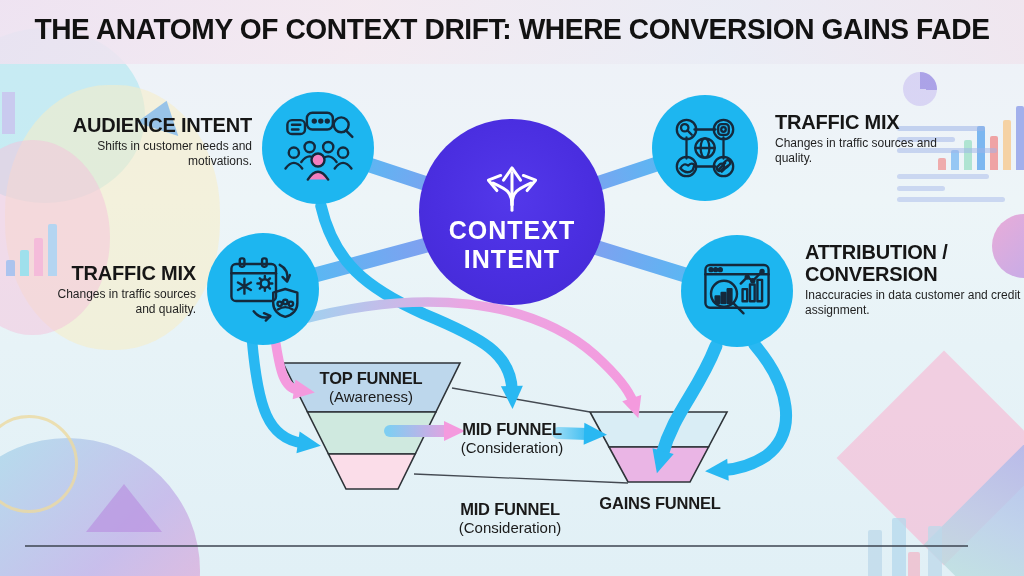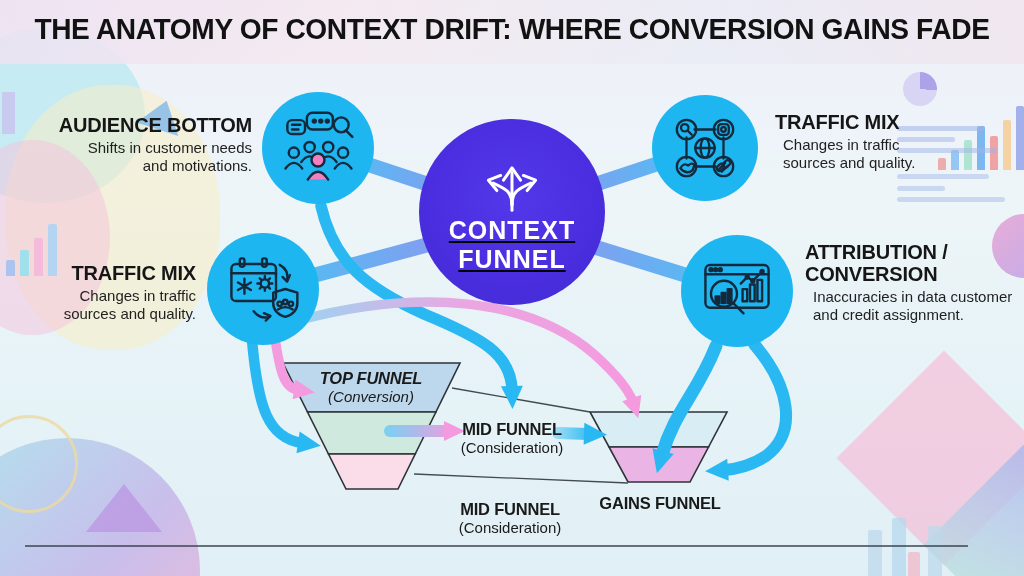--- a/index.html
+++ b/index.html
@@ -9,21 +9,21 @@
   .decor{position:absolute;pointer-events:none;}
   .layer-svg{position:absolute;left:0;top:0;z-index:2;}
   .text-layer{position:absolute;z-index:4;color:#161616;}
   .node-circle{position:absolute;z-index:3;border-radius:50%;background:#1db6f0;
     display:flex;align-items:center;justify-content:center;}
   .center-circle{position:absolute;z-index:3;border-radius:50%;
     background:radial-gradient(circle at 50% 42%,#5338ea 0%,#4a2ee0 55%,#432ad2 100%);
     display:flex;flex-direction:column;align-items:center;justify-content:center;}
   .center-label{color:#ffffff;font-weight:700;font-size:25px;letter-spacing:1px;line-height:1.15;text-align:center;}
   .node-title{font-weight:700;font-size:20px;line-height:1.1;letter-spacing:-0.2px;}
-  .node-desc{font-size:15px;line-height:1.22;margin-top:3px;color:#1f1f1f;margin-left:8px;}
+  .node-desc{font-size:12px;line-height:1.22;margin-top:3px;color:#1f1f1f;}
   .funnel-label{position:absolute;z-index:4;text-align:center;color:#1a1a1a;}
   .funnel-label .l1{font-weight:700;font-size:16.5px;letter-spacing:-0.2px;}
   .funnel-label .l2{font-size:15px;}
   .main-title{position:absolute;z-index:4;top:13px;left:0;width:1024px;text-align:center;
     font-size:29px;font-weight:700;letter-spacing:-0.4px;color:#121212;transform:scaleX(0.97);}
   .titlebar{left:0;top:0;width:1024px;height:64px;z-index:1;
     background:linear-gradient(100deg,#eee2f1 0%,#f4e9f0 35%,#e9ecf5 70%,#f0e5ee 100%);opacity:.85;}
   .bar{position:absolute;bottom:0;border-radius:2px 2px 0 0;}
 </style>
 </head>
@@ -146,31 +146,31 @@
       <path d="M252,340 C258,408 268,438 302,443" stroke="#29b8f2" stroke-width="10.5" marker-end="url(#mCyan)"></path>
       <path d="M321,206 C334,262 366,288 424,314 C482,338 511,354 512,390" stroke="#29b8f2" stroke-width="11.5" marker-end="url(#mCyan)"></path>
       <path d="M300,320 C420,288 530,298 595,355 C618,376 629,390 633,402" stroke="url(#gA4)" stroke-width="9.5" marker-end="url(#mPink)"></path>
       <path d="M390,431 L448,431" stroke="url(#gA5)" stroke-width="12" marker-end="url(#mPink)"></path>
       <path d="M558,433 L588,434" stroke="url(#gA6)" stroke-width="12" marker-end="url(#mCyan)"></path>
       <path d="M716,346 C698,392 674,412 662,455" stroke="#29b8f2" stroke-width="13" marker-end="url(#mCyan)"></path>
       <path d="M754,344 C790,386 798,432 766,456 C752,465 738,469 724,470" stroke="#29b8f2" stroke-width="12" marker-end="url(#mCyan)"></path>
     </g>
   </svg>
 
-  <div class="center-circle" style="left:419px;top:119px;width:186px;height:186px;text-decoration:underline;">
+  <div class="center-circle" style="left:419px;top:119px;width:186px;height:186px;">
     <svg width="84" height="66" viewBox="0 0 84 70" fill="none" stroke="#ffffff" stroke-width="3.2" stroke-linecap="round" stroke-linejoin="round">
       <path d="M42,64 V24"></path>
         <path d="M33,32 L42,19 L51,32"></path>
       <path d="M42,58 C42,44 35,41 22,35"></path>
         <path d="M30,27 L17,32 L26,43"></path>
       <path d="M42,58 C42,44 49,41 62,35"></path>
         <path d="M54,27 L67,32 L58,43"></path>
     </svg>
     <div class="center-label">CONTEXT</div>
-    <div class="center-label">FUNNEL</div>
+    <div class="center-label">INTENT</div>
   </div>
 
   <div class="node-circle" style="left:262px;top:92px;width:112px;height:112px;">
     <svg width="78" height="78" viewBox="0 0 84 84" fill="none" stroke="#14293c" stroke-width="2.6" stroke-linecap="round" stroke-linejoin="round">
       <rect x="30" y="4" width="28" height="18" rx="6"></rect>
       <circle cx="38" cy="13" r="1.6" fill="#14293c"></circle>
         <circle cx="45" cy="13" r="1.6" fill="#14293c"></circle>
         <circle cx="52" cy="13" r="1.6" fill="#14293c"></circle>
       <rect x="9" y="12" width="19" height="15" rx="5"></rect>
         <path d="M14,17 H23 M14,22 H21"></path>
@@ -247,39 +247,39 @@
         <circle cx="69" cy="21" r="1.6" fill="#14293c"></circle>
       <circle cx="28" cy="45" r="14"></circle>
         <path d="M38,55 L49,66"></path>
       <rect x="19" y="48" width="4" height="7" fill="#14293c"></rect>
         <rect x="25.5" y="44" width="4" height="11" fill="#14293c"></rect>
         <rect x="32" y="40" width="4" height="15" fill="#14293c"></rect>
     </svg>
   </div>
 
   <div class="text-layer" style="left:58px;top:114px;width:194px;text-align:right;">
-    <div class="node-title">AUDIENCE BOTTOM</div>
+    <div class="node-title">AUDIENCE INTENT</div>
     <div class="node-desc">Shifts in customer needs and motivations.</div>
   </div>
   <div class="text-layer" style="left:775px;top:111px;width:166px;text-align:left;">
     <div class="node-title">TRAFFIC MIX</div>
     <div class="node-desc">Changes in traffic sources and quality.</div>
   </div>
   <div class="text-layer" style="left:38px;top:262px;width:158px;text-align:right;">
     <div class="node-title">TRAFFIC MIX</div>
     <div class="node-desc">Changes in traffic sources and quality.</div>
   </div>
   <div class="text-layer" style="left:805px;top:241px;width:216px;text-align:left;">
     <div class="node-title">ATTRIBUTION / CONVERSION</div>
     <div class="node-desc">Inaccuracies in data customer and credit assignment.</div>
   </div>
 
-  <div class="funnel-label" style="left:291px;top:369px;width:160px;font-style:italic;">
+  <div class="funnel-label" style="left:291px;top:369px;width:160px;">
     <div class="l1">TOP FUNNEL</div>
-    <div class="l2">(Conversion)</div>
+    <div class="l2">(Awareness)</div>
   </div>
   <div class="funnel-label" style="left:438px;top:420px;width:148px;">
     <div class="l1">MID FUNNEL</div>
     <div class="l2">(Consideration)</div>
   </div>
   <div class="funnel-label" style="left:435px;top:500px;width:150px;">
     <div class="l1">MID FUNNEL</div>
     <div class="l2">(Consideration)</div>
   </div>
   <div class="funnel-label" style="left:578px;top:494px;width:164px;">

